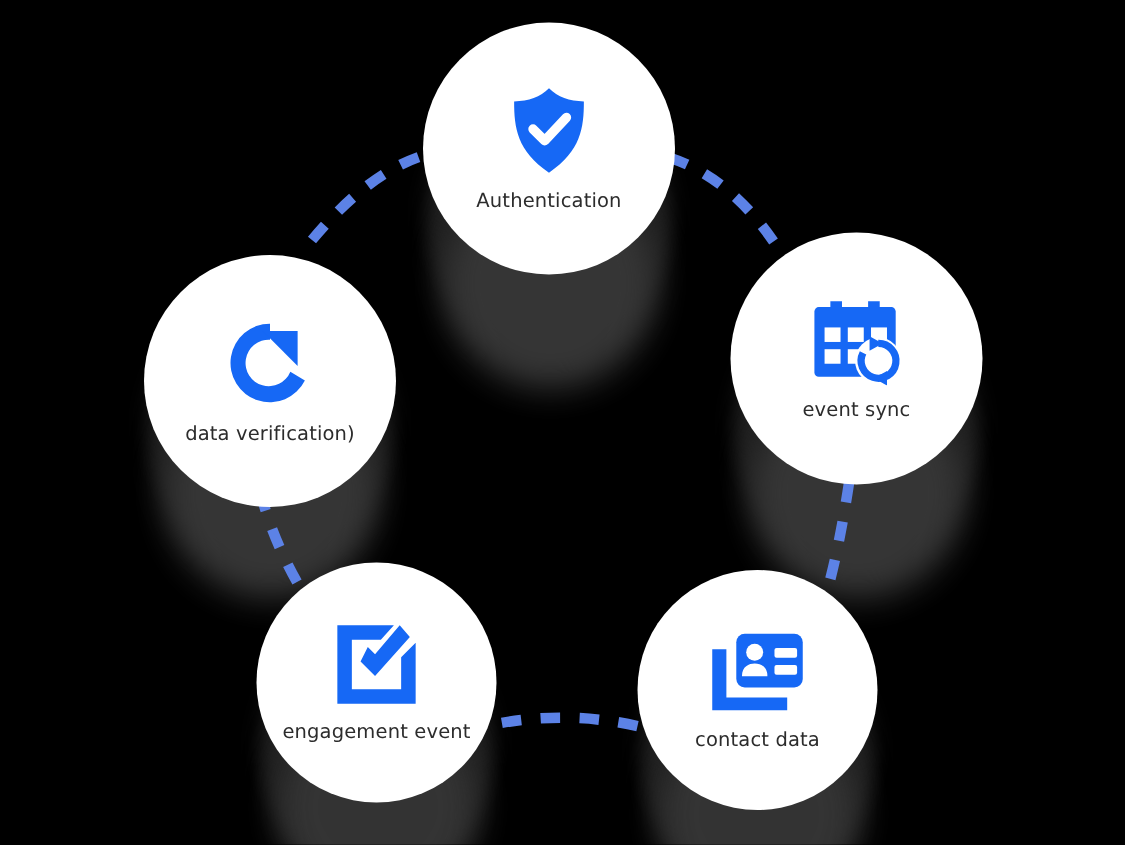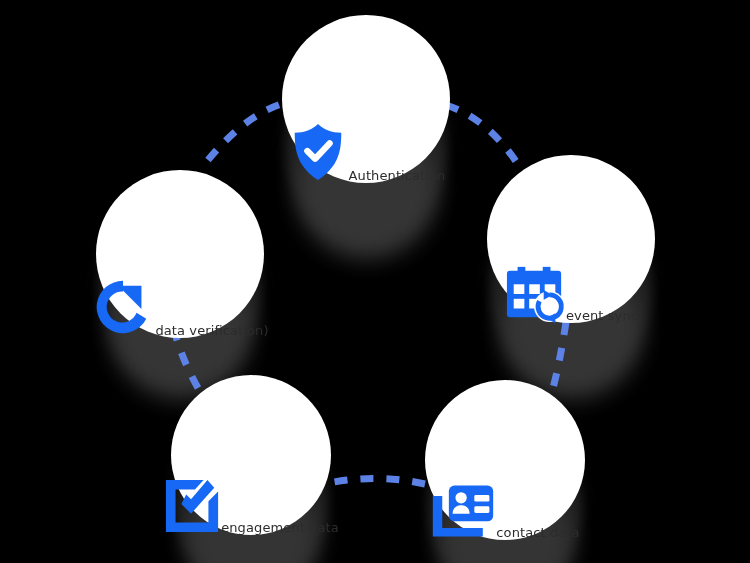--- a/index.html
+++ b/index.html
@@ -31,21 +31,22 @@
     position: absolute;
     border-radius: 50%;
     z-index: 1;
     pointer-events: none;
   }
   .node-disc {
     position: absolute;
     border-radius: 50%;
     background: #ffffff;
     display: flex;
-    align-items: flex-end;
+    flex-direction: column;
+    align-items: center;
     justify-content: center;
     z-index: 3;
   }
   .node-icon {
     display: block;
     line-height: 0;
   }
   .node-label {
     margin-top: 9px;
     font-family: "DejaVu Sans", sans-serif;
@@ -133,21 +134,21 @@
     <span class="node-label">contact data</span>
   </div>
 
   <div class="node-disc" style="left:171px; top:375px; width:160px; height:160px;">
     <span class="node-icon">
       <svg width="58" height="58" viewBox="0 0 60 60">
         <path d="M3 3 L42 3 L33 13 L13 13 L13 47 L47 47 L47 25 L57 15 L57 57 L3 57 Z" fill="#1668f5"></path>
         <path d="M19 28 L29 38 L53 11 L46 3 L29 23 L24 18 Z" fill="#1668f5"></path>
       </svg>
     </span>
-    <span class="node-label">engagement data</span>
+    <span class="node-label">engagement event</span>
   </div>
 
   <div class="node-disc" style="left:96px; top:170px; width:168px; height:168px;">
     <span class="node-icon">
       <svg width="64" height="62" viewBox="0 0 66 64">
         <path d="M33 5 A27 27 0 1 0 57 44 L47 38 A16 16 0 1 1 33 16 Z" fill="#1668f5"></path>
         <path d="M28 10 L52 10 L52 34 Z" fill="#1668f5"></path>
       </svg>
     </span>
     <span class="node-label">data verification)</span>

